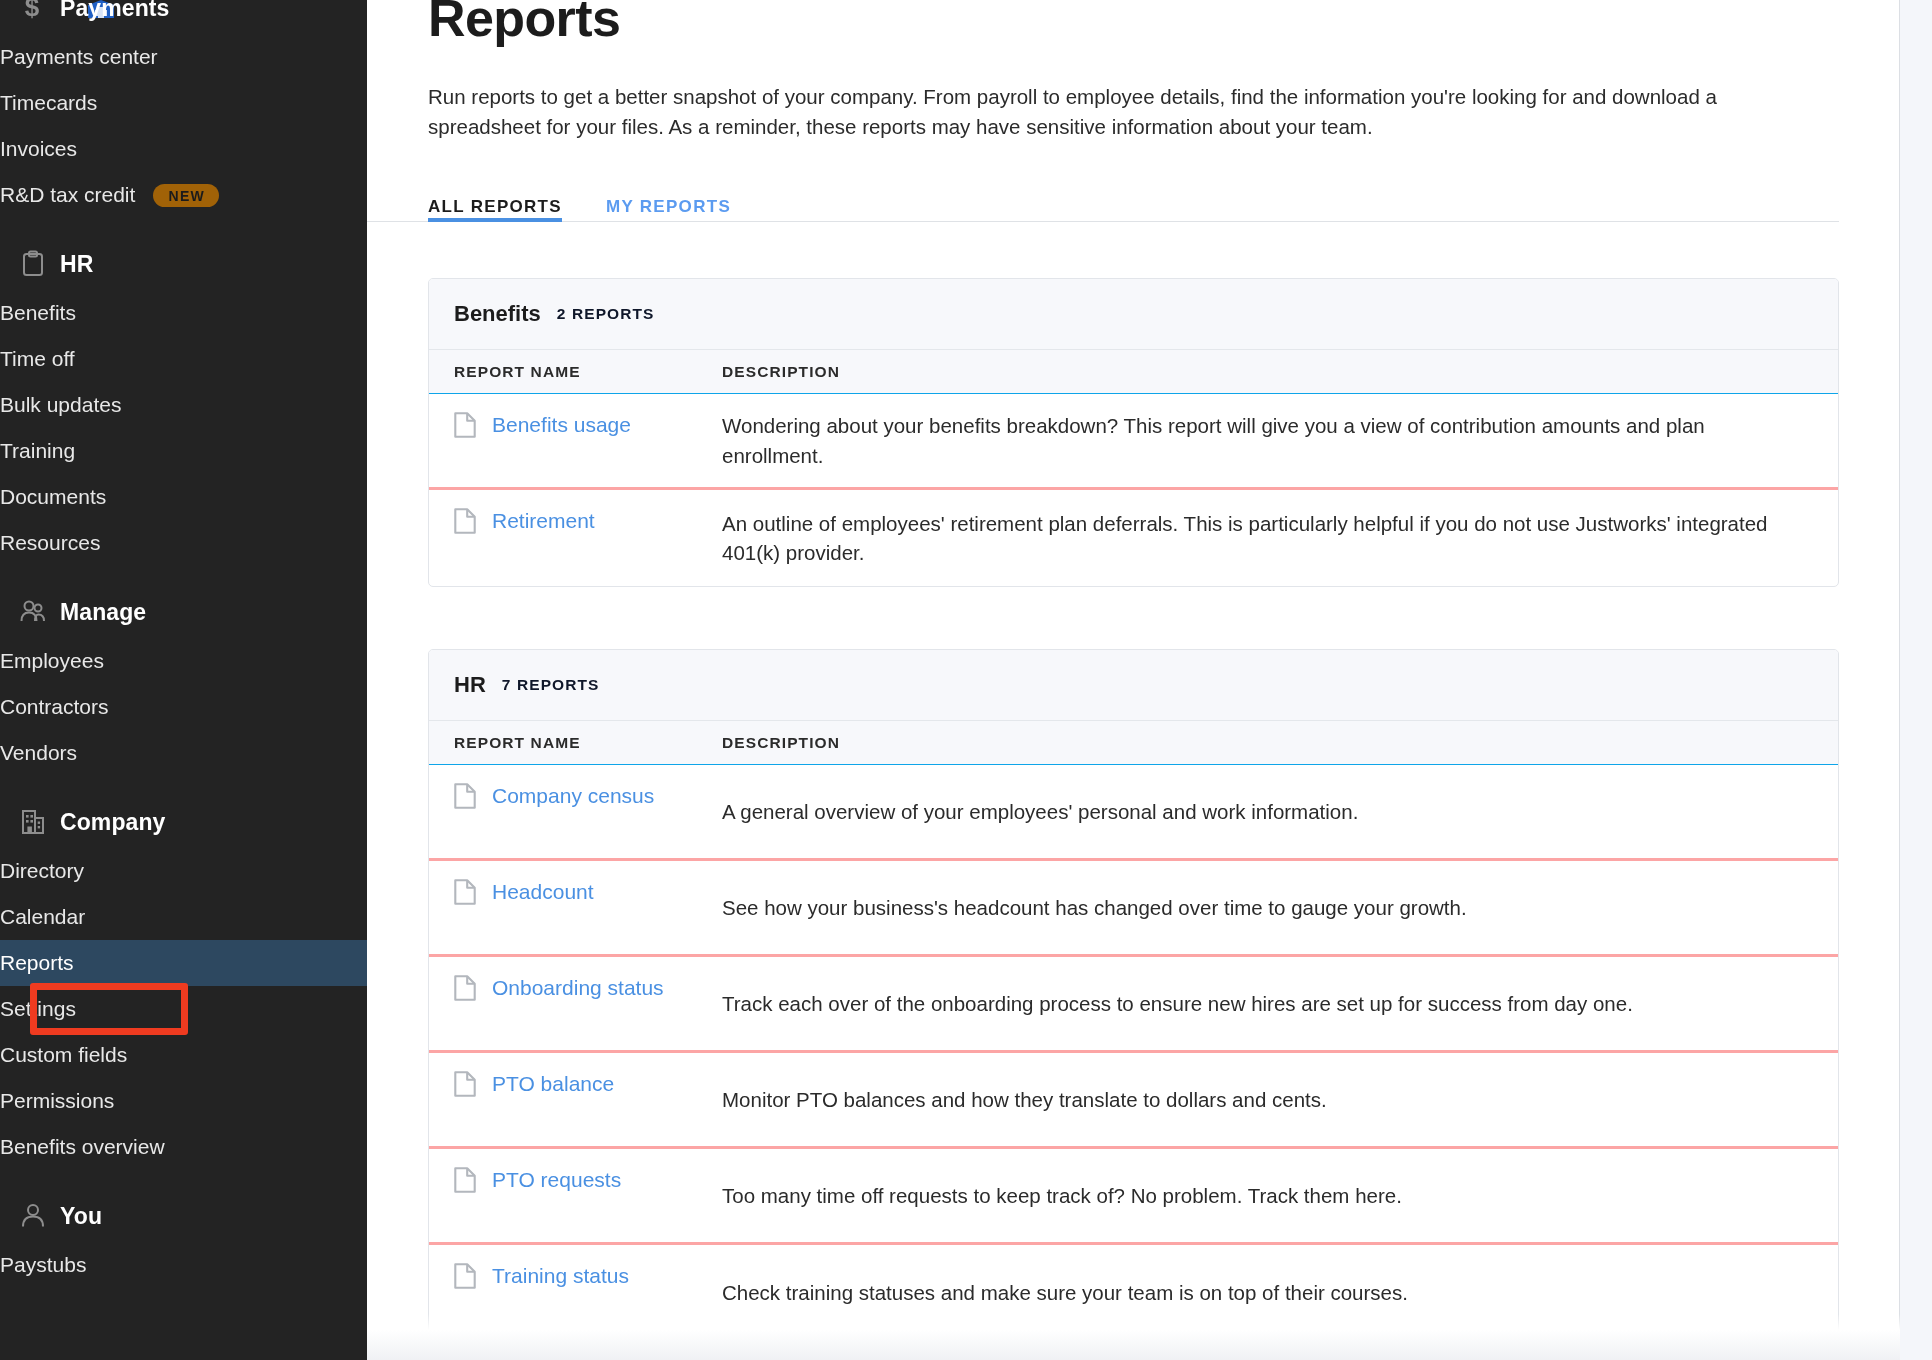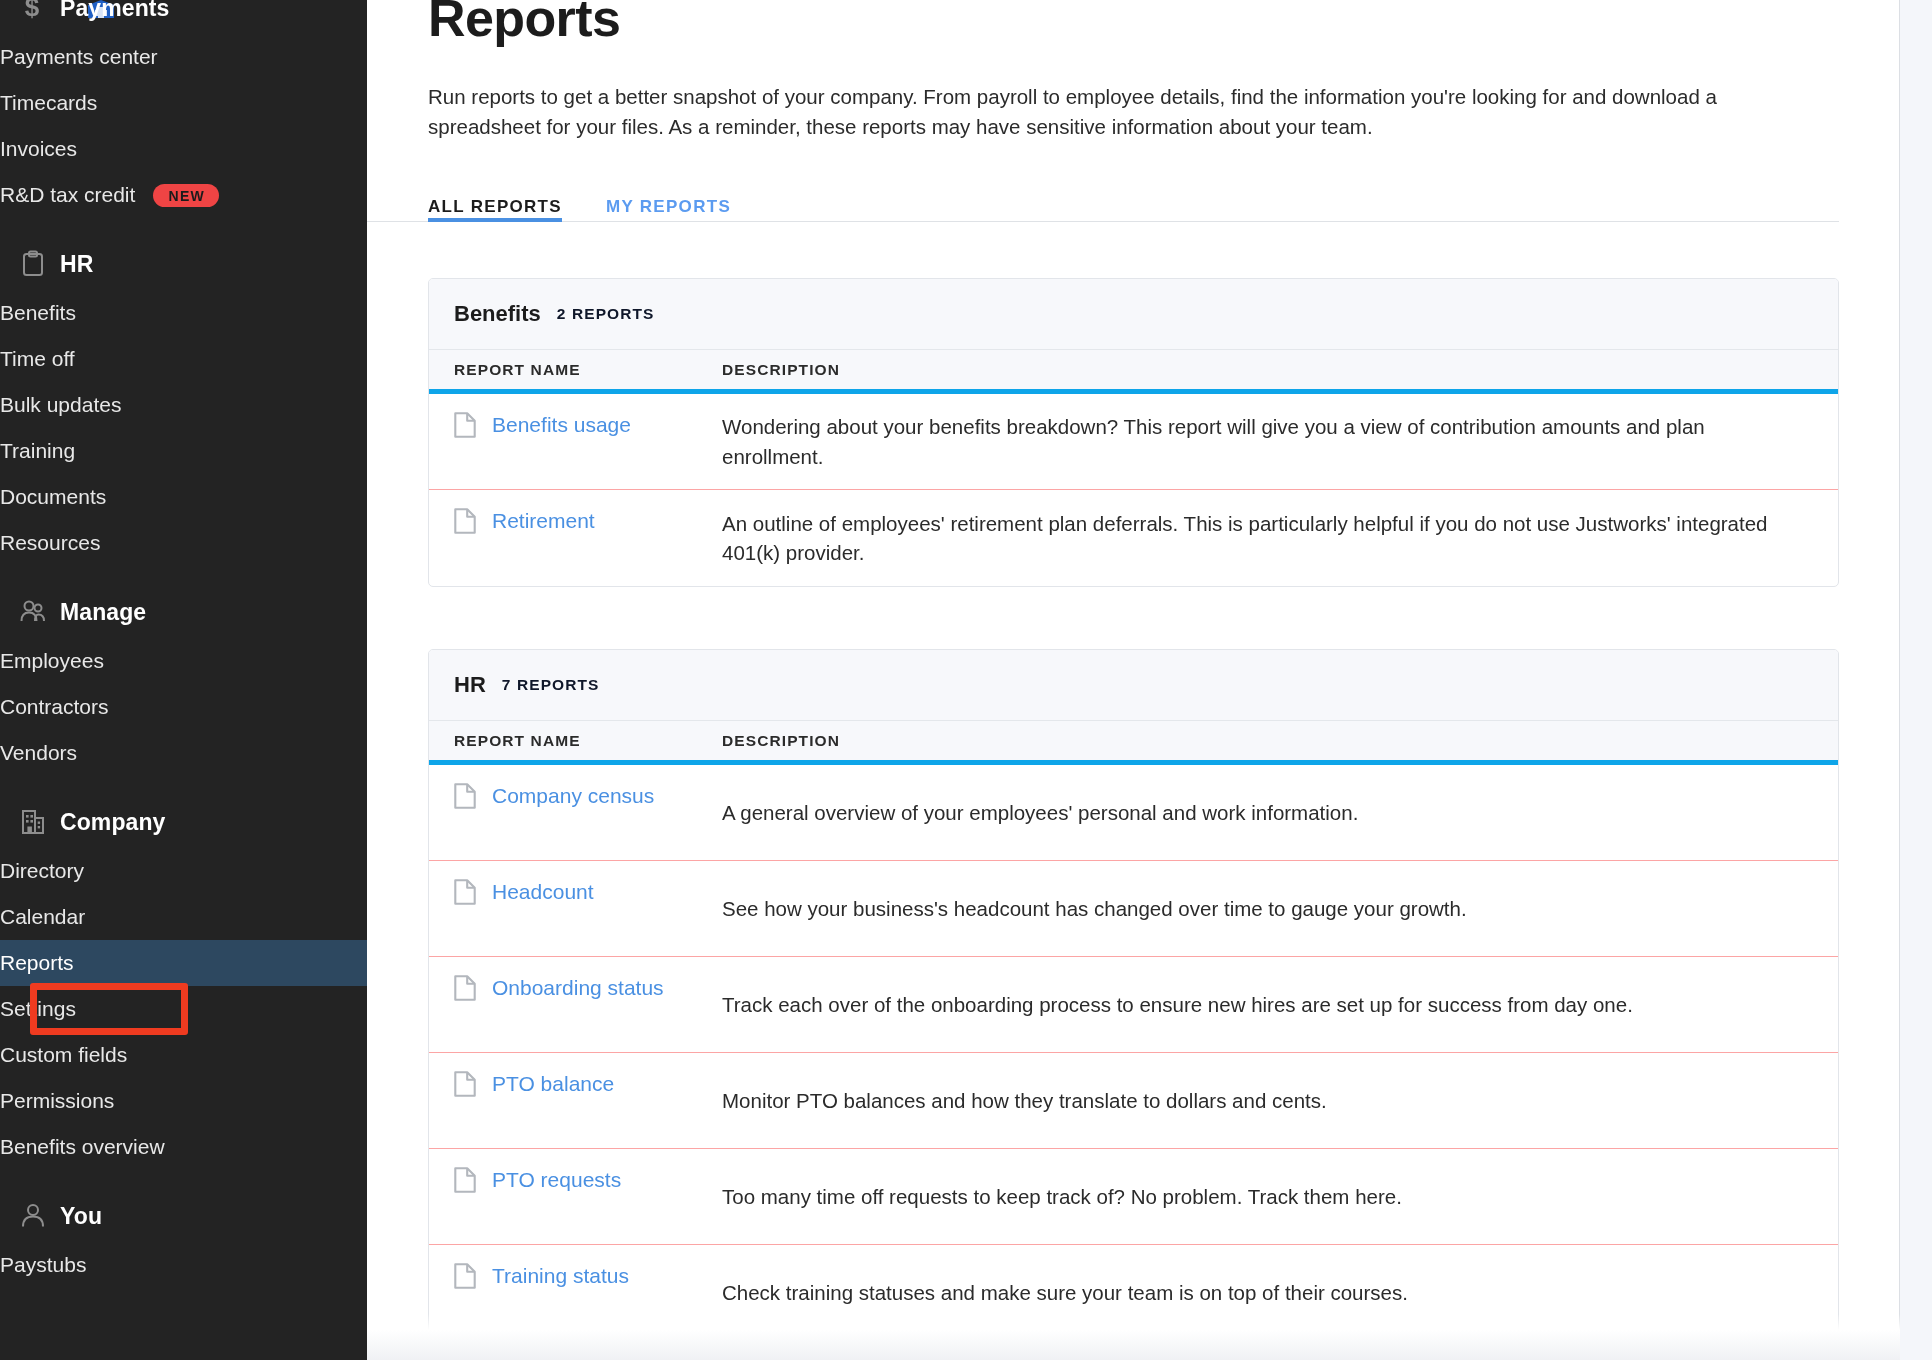--- a/index.html
+++ b/index.html
@@ -81,21 +81,21 @@
   }
   .sb-item.active {
     background: #2d4860;
     color: #ffffff;
   }
   .sb-item-label { white-space: nowrap; }
 
   .badge-new {
     display: inline-block;
     margin-left: 18px;
-    background: #ef4444;
+    background: #a16207;
     color: #1b1b1b;
     font-size: 14px;
     font-weight: bold;
     letter-spacing: 1.4px;
     padding: 5px 14px 4px 15px;
     border-radius: 14px;
     line-height: 1;
   }
 
   .sb-gap { height: 20px; }
@@ -210,36 +210,36 @@
     font-weight: bold;
     letter-spacing: 1.1px;
     color: #0f172a;
   }
 
   .col-head {
     background: #f7f8fb;
     height: 44px;
     display: flex;
     align-items: center;
-    border-bottom: 5px solid #0ea5e9;
+    border-bottom: 1px solid #0ea5e9;
   }
   .col-head .c1, .row .c1 { width: 293px; flex: 0 0 293px; padding-left: 25px; }
   .col-head .c2, .row .c2 { flex: 1 1 auto; padding-right: 30px; }
   .col-head span {
     font-size: 15.5px;
     font-weight: bold;
     letter-spacing: 1.1px;
     color: #2b2b2b;
   }
 
   .row {
     display: flex;
     align-items: center;
     min-height: 96px;
-    border-bottom: 1px solid #fca5a5;
+    border-bottom: 3px solid #fca5a5;
     padding: 16px 0;
   }
   .row:last-child { border-bottom: none; }
 
   .row .c1 {
     display: flex;
     align-items: center;
     align-self: flex-start;
     padding-top: 2px;
   }

